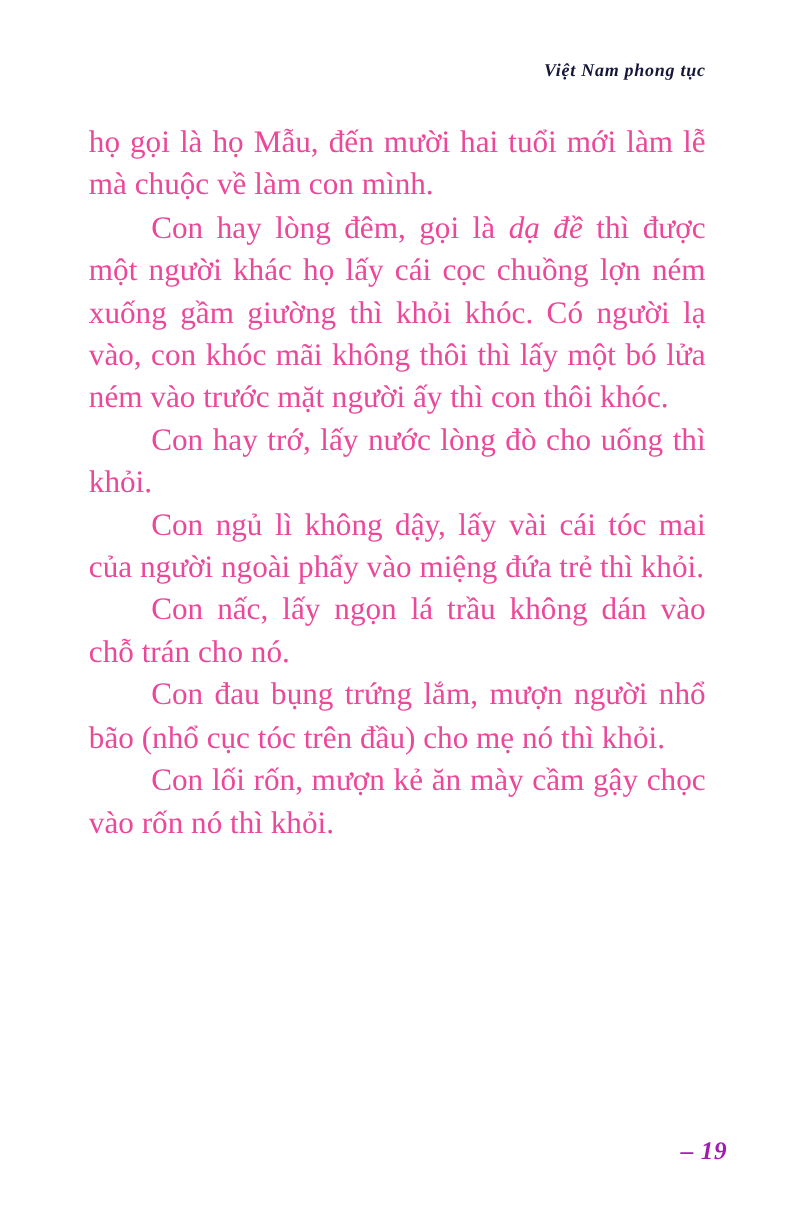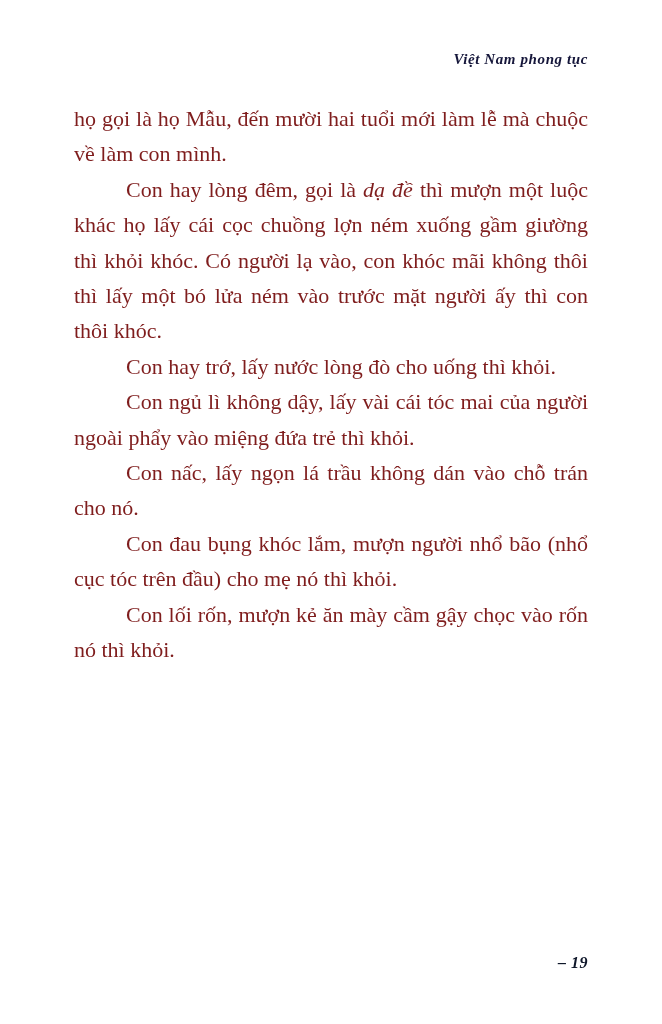--- a/index.html
+++ b/index.html
@@ -33,74 +33,74 @@
     line-height: 1.2;
   }
   .textblock {
     position: absolute;
     top: 101px;
     left: 74px;
     width: 514px;
   }
   .para {
     margin: 0;
-    font-size: 22px;
+    font-size: 26px;
     line-height: 35.4px;
     text-align: justify;
     text-justify: inter-word;
-    color: #7f1d1d;
+    color: #ec4899;
     hyphens: none;
   }
   .para.indent {
     text-indent: 52px;
   }
   .para.flush {
     text-indent: 0;
   }
   .para + .para {
     margin-top: 0px;
   }
   .ital {
     font-style: italic;
   }
   .folio {
     position: absolute;
     bottom: 52px;
     left: 74px;
-    right: 74px;
+    right: 56px;
     text-align: right;
     font-style: italic;
     font-weight: bold;
-    font-size: 16px;
+    font-size: 21px;
     letter-spacing: 0.5px;
-    color: #0f172a;
+    color: #a21caf;
   }
 </style>
 </head>
 <body>
 
 <div class="page">
 
   <div class="running-head">Việt Nam phong tục</div>
 
   <div class="textblock">
 
     <p class="para flush">họ gọi là họ Mẫu, đến mười hai tuổi mới làm lễ mà chuộc về làm con mình.</p>
 
 
-    <p class="para indent"><span>Con hay lòng đêm, gọi là </span><span class="ital">dạ đề</span><span> thì mượn một luộc khác họ lấy cái cọc chuồng lợn ném xuống gầm giường thì khỏi khóc. Có người lạ vào, con khóc mãi không thôi thì lấy một bó lửa ném vào trước mặt người ấy thì con thôi khóc.</span></p>
+    <p class="para indent"><span>Con hay lòng đêm, gọi là </span><span class="ital">dạ đề</span><span> thì được một người khác họ lấy cái cọc chuồng lợn ném xuống gầm giường thì khỏi khóc. Có người lạ vào, con khóc mãi không thôi thì lấy một bó lửa ném vào trước mặt người ấy thì con thôi khóc.</span></p>
 
     <p class="para indent">Con hay trớ, lấy nước lòng đò cho uống thì khỏi.</p>
 
     <p class="para indent">Con ngủ lì không dậy, lấy vài cái tóc mai của người ngoài phẩy vào miệng đứa trẻ thì khỏi.</p>
 
     <p class="para indent">Con nấc, lấy ngọn lá trầu không dán vào chỗ trán cho nó.</p>
 
 
-    <p class="para indent">Con đau bụng khóc lắm, mượn người nhổ bão (nhổ cục tóc trên đầu) cho mẹ nó thì khỏi.</p>
+    <p class="para indent">Con đau bụng trứng lắm, mượn người nhổ bão (nhổ cục tóc trên đầu) cho mẹ nó thì khỏi.</p>
 
     <p class="para indent">Con lối rốn, mượn kẻ ăn mày cầm gậy chọc vào rốn nó thì khỏi.</p>
 
   </div>
 
   <div class="folio">– 19</div>
 
 </div>
 
 </body></html>

